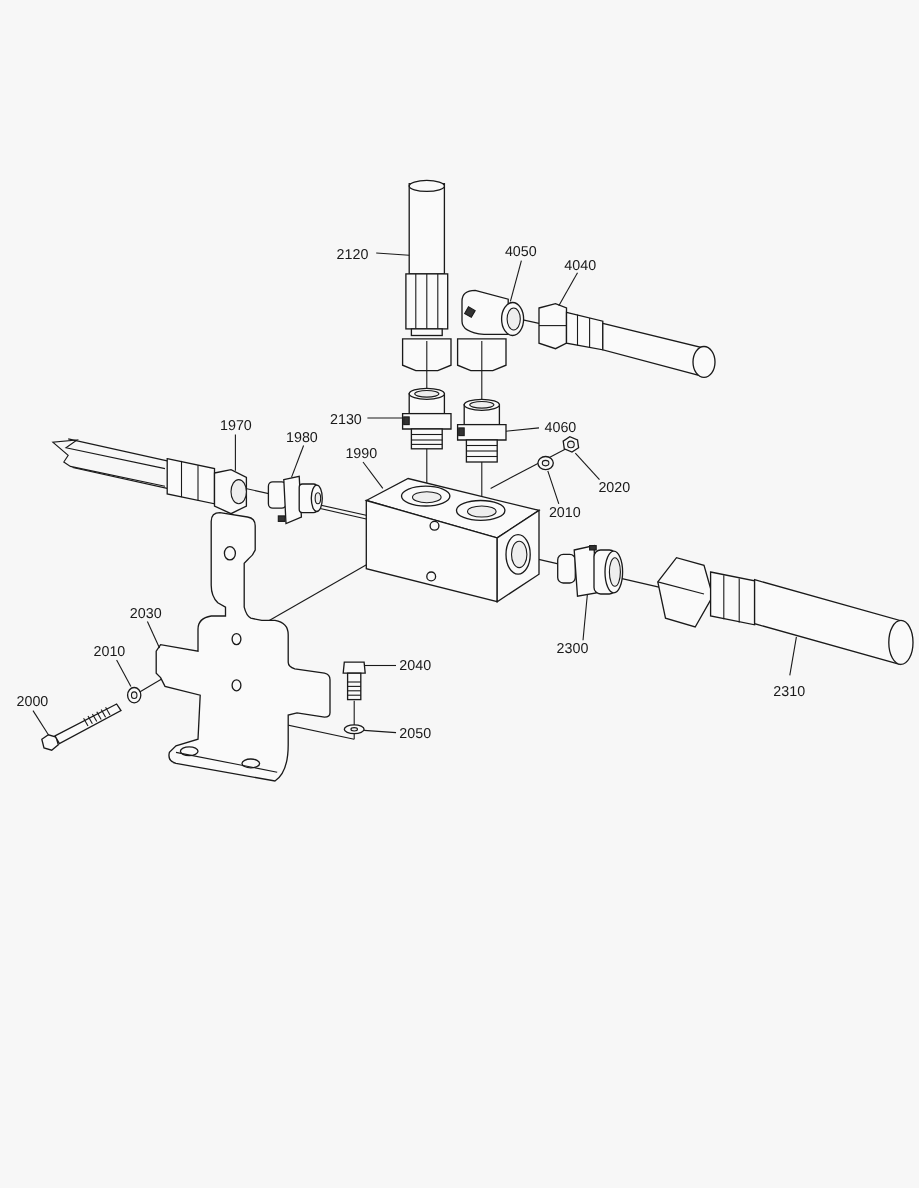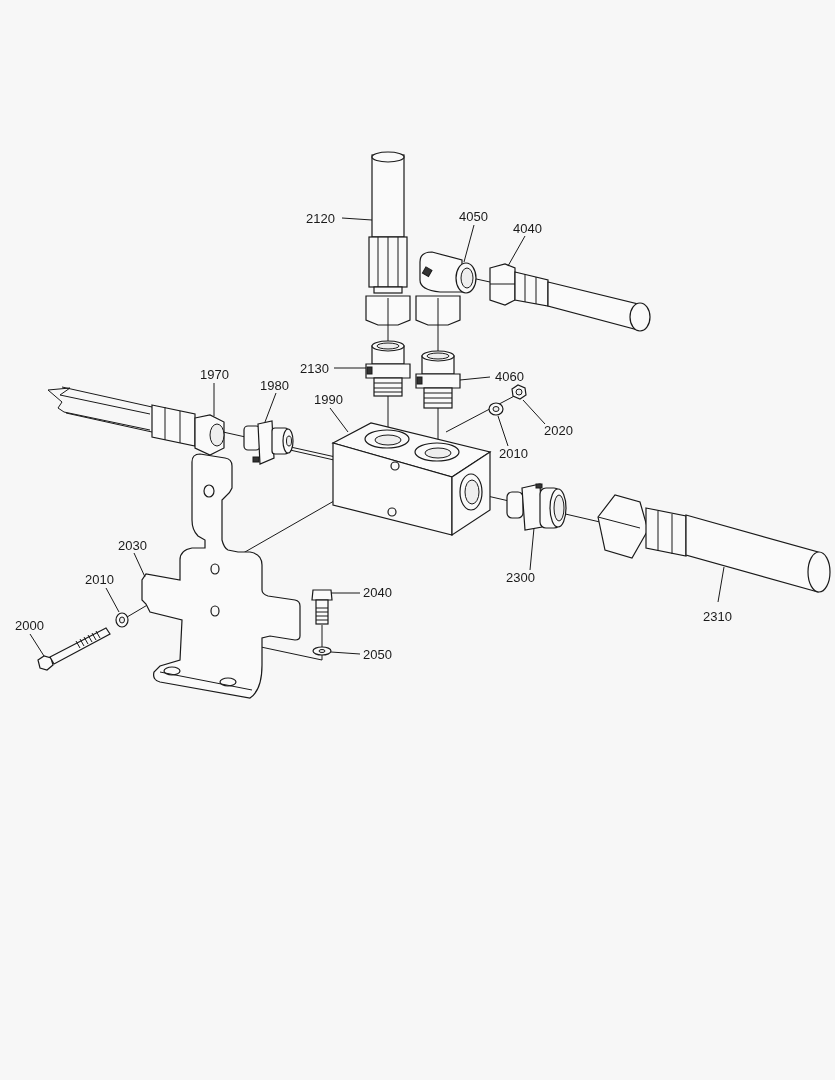--- a/index.html
+++ b/index.html
@@ -1,17 +1,17 @@
 <!DOCTYPE html>
 <html><head>
 <meta charset="utf-8">
 <style>
   html, body { margin: 0; padding: 0; }
   body { width: 835px; height: 1080px; background: #f7f7f7; overflow: hidden; }
-  #diagram { position: absolute; left: 0; top: 0; width: 835px; height: 914px; }
+  #diagram { position: absolute; left: 0; top: 12px; width: 835px; height: 914px; }
   svg text { font-family: "Liberation Sans", sans-serif; font-size: 13px; fill: #1a1a1a; }
   .ln { stroke: #1a1a1a; stroke-width: 1; fill: none; }
   .pt { stroke: #1a1a1a; stroke-width: 1.2; fill: #fafafa; }
   .pt2 { stroke: #1a1a1a; stroke-width: 1; fill: #eeeeee; }
   .dk { fill: #333; stroke: #1a1a1a; stroke-width: 1; }
 </style>
 </head>
 <body>
 
 <div id="diagram">

